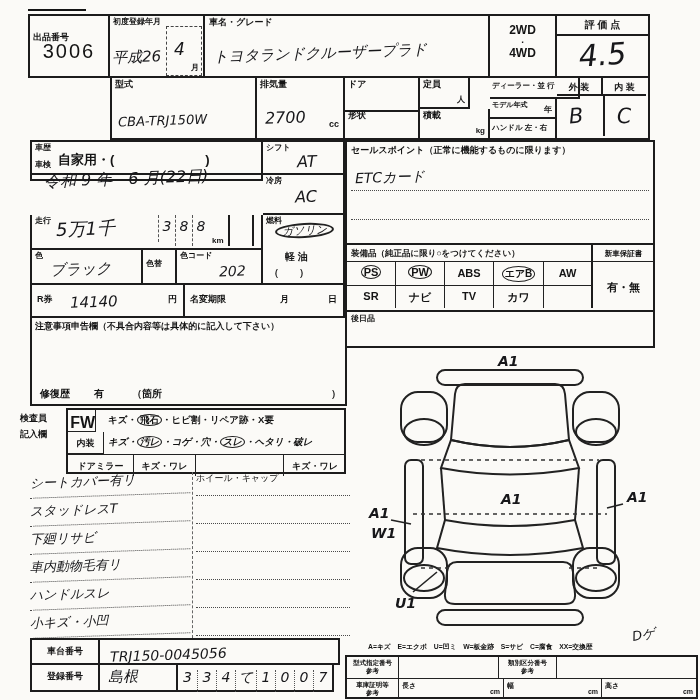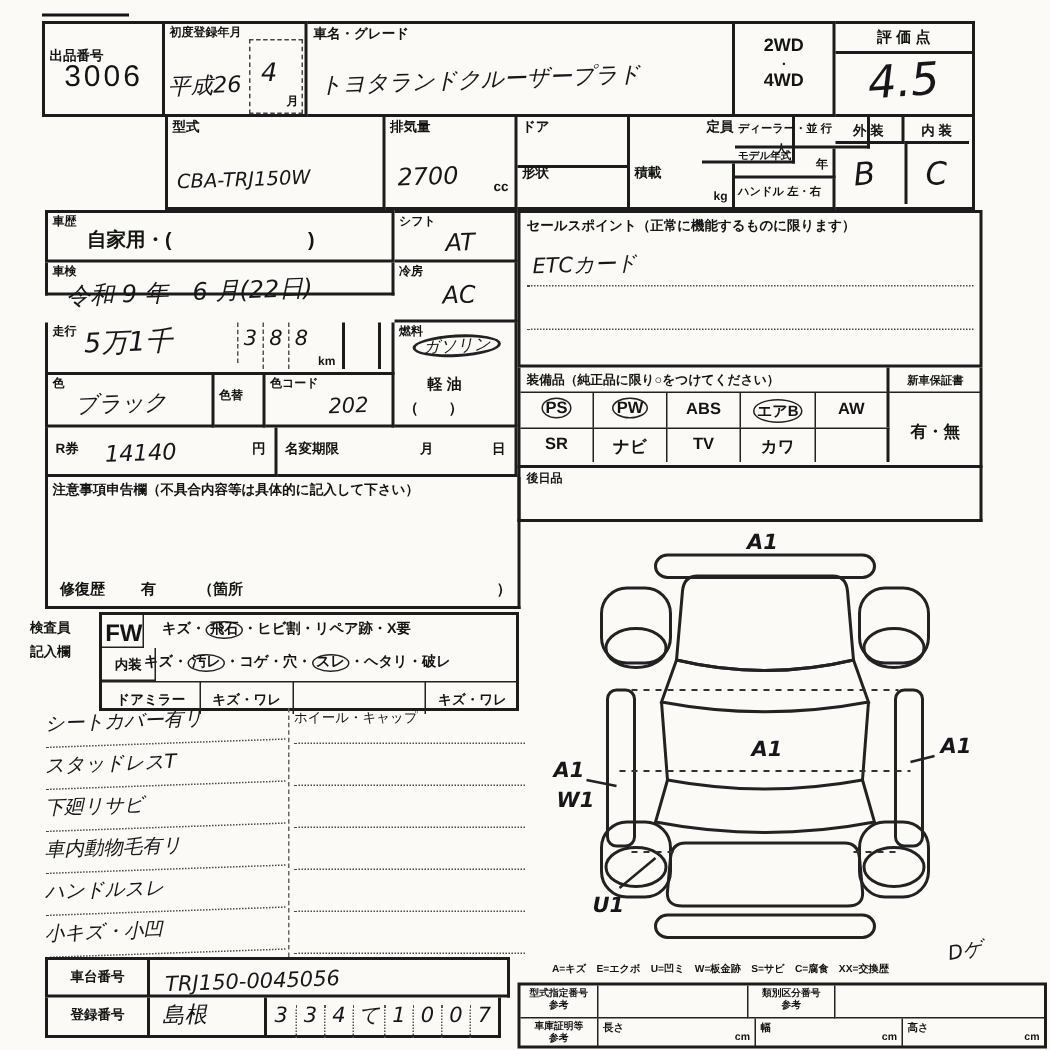--- a/index.html
+++ b/index.html
@@ -75,21 +75,21 @@
     <div class="abs hand rot" style="left:8px;top:32px;font-size:16px;">2700</div>
     <div class="abs lbl f9" style="right:4px;bottom:8px;text-align:right;">cc</div>
   </div>
 
   <div class="abs cell" style="left:345px;top:78px;width:75px;height:34px;border-top:none;border-left:none;">
     <div class="abs lbl f9" style="left:3px;top:2px;">ドア</div>
   </div>
   <div class="abs cell" style="left:345px;top:109px;width:75px;height:31px;border-top:none;border-left:none;">
     <div class="abs lbl f9" style="left:3px;top:2px;">形状</div>
   </div>
-  <div class="abs cell" style="left:420px;top:78px;width:62px;height:31px;border-top:none;border-left:none;margin-left:48px;">
+  <div class="abs cell" style="left:420px;top:78px;width:50px;height:31px;border-top:none;border-left:none;">
     <div class="abs lbl f9" style="left:3px;top:2px;">定員</div>
     <div class="abs lbl f8" style="right:3px;bottom:2px;">人</div>
   </div>
   <div class="abs cell" style="left:420px;top:109px;width:70px;height:31px;border-top:none;border-left:none;">
     <div class="abs lbl f9" style="left:3px;top:2px;">積載</div>
     <div class="abs lbl f8" style="right:3px;bottom:2px;">kg</div>
   </div>
 
   <div class="abs cell" style="left:490px;top:78px;width:90px;height:21px;border-top:none;border-left:none;">
     <div class="lbl" style="font-size:7.5px;padding:4px 2px;">ディーラー・並 行</div>
@@ -112,21 +112,21 @@
 
   <div class="abs cell" style="left:30px;top:140px;width:233px;height:35px;">
     <span class="abs lbl f8" style="left:3px;top:2px;">車歴</span>
     <span class="abs" style="left:26px;top:9px;font-size:13px;font-weight:bold;color:#141414;">自家用・(　　　　　　　)</span>
   </div>
   <div class="abs cell" style="left:263px;top:140px;width:82px;height:35px;border-left:none;">
     <span class="abs lbl f8" style="left:3px;top:2px;">シフト</span>
     <span class="abs hand rot" style="left:34px;top:12px;font-size:16px;">AT</span>
   </div>
 
-  <div class="abs cell" style="left:30px;top:175px;width:233px;height:22px;border-top:none;">
+  <div class="abs cell" style="left:30px;top:159px;width:233px;height:22px;border-top:none;">
     <span class="abs lbl f8" style="left:3px;top:2px;">車検</span>
     <span class="abs hand rot" style="left:12px;top:12px;font-size:16px;white-space:nowrap;">令和 9 年　6 月(22日)</span>
   </div>
   <div class="abs cell" style="left:263px;top:175px;width:82px;height:40px;border-top:none;border-left:none;">
     <span class="abs lbl f8" style="left:3px;top:2px;">冷房</span>
     <span class="abs hand rot" style="left:32px;top:14px;font-size:16px;">AC</span>
   </div>
 
   <div class="abs cell" style="left:30px;top:215px;width:233px;height:35px;border-top:none;">
     <span class="abs lbl f8" style="left:3px;top:2px;">走行</span>
@@ -176,21 +176,21 @@
     <span class="abs lbl f10" style="right:4px;bottom:5px;">）</span>
   </div>
 
   <div class="abs lbl f9" style="left:20px;top:414px;">検査員</div>
   <div class="abs lbl f9" style="left:20px;top:430px;">記入欄</div>
 
   <div class="abs cell" style="left:66px;top:408px;width:280px;height:66px;">
     <div class="abs" style="left:0;top:0;width:28px;height:22px;border-right:1.5px solid #222;border-bottom:1.5px solid #222;text-align:right;font-weight:bold;font-size:16px;padding-top:4px;color:#141414;">FW</div>
     <div class="abs lbl" style="left:40px;top:4px;font-size:9.5px;white-space:nowrap;"><span>キズ・</span><span class="circle-sm">飛石</span><span>・ヒビ割・リペア跡・X要</span></div>
     <div class="abs" style="left:0;top:22px;width:36px;height:22px;border-right:1.5px solid #222;border-bottom:1.5px solid #222;text-align:center;font-weight:bold;font-size:9px;padding-top:5px;color:#141414;">内装</div>
-    <div class="abs lbl" style="left:28px;top:26px;font-size:9.5px;white-space:nowrap;"><span>キズ・</span><span class="circle-sm">汚レ</span><span>・コゲ・穴・</span><span class="circle-sm">スレ</span><span>・ヘタリ・破レ</span></div>
+    <div class="abs lbl" style="left:40px;top:26px;font-size:9.5px;white-space:nowrap;font-style:italic;"><span>キズ・</span><span class="circle-sm">汚レ</span><span>・コゲ・穴・</span><span class="circle-sm">スレ</span><span>・ヘタリ・破レ</span></div>
     <div class="abs" style="left:0;top:44px;width:66px;height:22px;border-right:1.5px solid #222;border-top:1.5px solid #222;text-align:center;font-weight:bold;font-size:9px;padding-top:5px;color:#141414;">ドアミラー</div>
     <div class="abs" style="left:66px;top:44px;width:62px;height:22px;border-right:1.5px solid #222;border-top:1.5px solid #222;text-align:center;font-weight:bold;font-size:9px;padding-top:5px;color:#141414;">キズ・ワレ</div>
     <div class="abs" style="left:128px;top:44px;width:88px;height:22px;border-right:1.5px solid #222;border-top:1.5px solid #222;font-weight:normal;font-size:9px;padding-top:17px;color:#141414;">ホイール・キャップ</div>
     <div class="abs" style="left:216px;top:44px;width:62px;height:22px;border-top:1.5px solid #222;text-align:center;font-weight:bold;font-size:9px;padding-top:5px;color:#141414;">キズ・ワレ</div>
   </div>
 
   <div class="abs hand rot dotline" style="left:30px;top:474px;width:160px;height:22px;font-size:13px;">シートカバー有リ</div>
   <div class="abs hand rot dotline" style="left:30px;top:502px;width:160px;height:22px;font-size:13px;">スタッドレスT</div>
   <div class="abs hand rot dotline" style="left:30px;top:530px;width:160px;height:22px;font-size:13px;">下廻リサビ</div>
   <div class="abs hand rot dotline" style="left:30px;top:558px;width:160px;height:22px;font-size:13px;">車内動物毛有リ</div>

